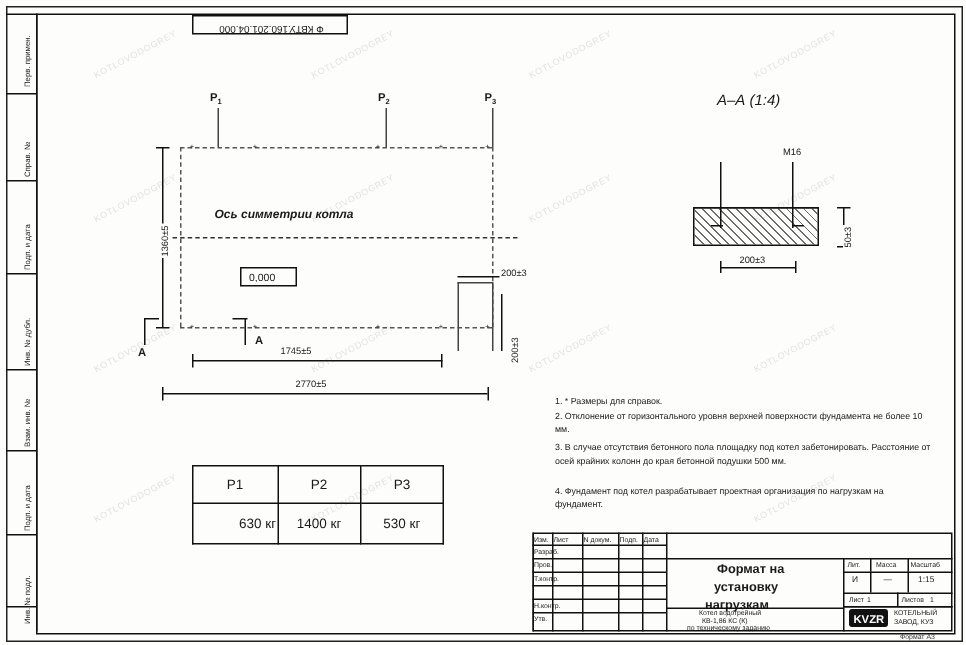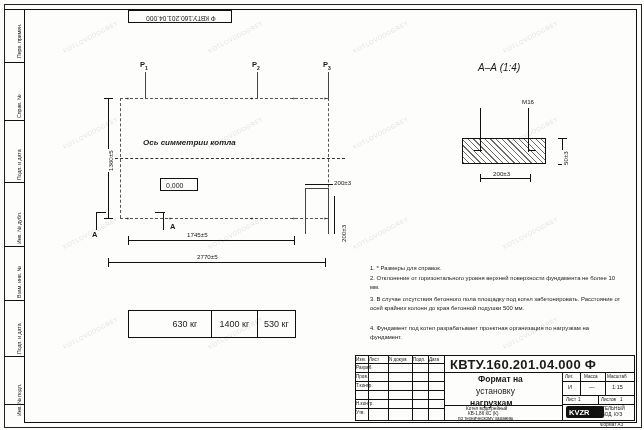--- a/index.html
+++ b/index.html
@@ -1,20 +1,20 @@
 <!DOCTYPE html>
 <html><head>
 <meta charset="utf-8">
 <style>
   html,body{margin:0;padding:0;background:#fff;}
   body{width:644px;height:430px;overflow:hidden;font-family:"Liberation Sans",sans-serif;color:#1a1a1a;}
   #sheet{position:relative;width:644px;height:430px;background:#fdfdfb;}
   .frame-outer{position:absolute;left:4px;top:4px;width:636px;height:422px;border:1px solid #222;}
   .frame-inner{position:absolute;left:24px;top:9px;width:611px;height:412px;border:1.6px solid #111;}
-  .abs{position:absolute;padding-left:12px;}
+  .abs{position:absolute;}
   .ln{position:absolute;background:#111;}
   .thin{background:#444;}
   .dash{position:absolute;border-top:1px dashed #555;height:0;}
   .dashv{position:absolute;border-left:1px dashed #555;width:0;}
   .txt{position:absolute;font-size:6.5px;line-height:1.25;white-space:pre;}
   .txt.i{font-style:italic;}
   .vert{transform-origin:0 0;}
   .box{position:absolute;border:1px solid #111;box-sizing:border-box;}
   .wm{position:absolute;color:rgba(170,170,170,.33);font-size:6px;letter-spacing:.5px;transform:rotate(-28deg);transform-origin:50% 50%;pointer-events:none;}
   .ttl{position:absolute;border:1.3px solid #111;box-sizing:border-box;}
@@ -167,20 +167,25 @@
   <div class="ln" style="left:530px;top:174px;width:1px;height:8px;"></div>
   <div class="dimtxt" style="left:492px;top:170px;">200±3</div>
 
   <div class="ln" style="left:562px;top:138px;width:1px;height:26px;"></div>
   <div class="ln" style="left:558px;top:138px;width:9px;height:1px;"></div>
   <div class="ln" style="left:558px;top:164px;width:9px;height:1px;"></div>
   <div class="dimtxt vert" style="left:562px;top:166px;transform:rotate(-90deg);transform-origin:0 0;">50±3</div>
 
   <table class="ptab" style="left:128px;top:310px;width:168px;">
     <tbody>
+        <tr>
+      <td style="width:56px;height:24px;">Р1</td>
+      <td style="width:56px;">Р2</td>
+      <td style="width:56px;">Р3</td>
+    </tr>
     <tr>
       <td style="height:26px;padding-left:30px;">630 кг</td>
       <td>1400 кг</td>
       <td>530 кг</td>
     </tr>
   </tbody>
     </table>
 
   <div class="note" style="position:absolute;left:370px;top:264px;width:252px;">1. * Размеры для справок.</div>
   <div class="note" style="position:absolute;left:370px;top:274px;width:252px;">2. Отклонение от горизонтального уровня верхней поверхности фундамента не более 10 мм.</div>
@@ -210,21 +215,20 @@
   <div class="xs" style="position:absolute;left:429px;top:357px;">Дата</div>
 
   <div class="xs" style="position:absolute;left:356px;top:365px;">Разраб.</div>
   <div class="xs" style="position:absolute;left:356px;top:374px;">Пров.</div>
   <div class="xs" style="position:absolute;left:356px;top:383px;">Т.контр.</div>
   <div class="xs" style="position:absolute;left:356px;top:392px;"></div>
   <div class="xs" style="position:absolute;left:356px;top:401px;">Н.контр.</div>
   <div class="xs" style="position:absolute;left:356px;top:410px;">Утв.</div>
 
   <div class="cellline" style="left:444px;top:372px;width:191px;height:1px;"></div>
-  <div class="titlebig" style="position:absolute;left:450px;top:357px;">КВТУ.160.201.04.000  Ф</div>
 
   <div class="cellline" style="left:562px;top:372px;width:1px;height:49px;"></div>
   <div class="cellline" style="left:562px;top:381px;width:73px;height:1px;"></div>
   <div class="cellline" style="left:580px;top:372px;width:1px;height:9px;"></div>
   <div class="cellline" style="left:605px;top:372px;width:1px;height:9px;"></div>
   <div class="cellline" style="left:580px;top:381px;width:1px;height:14px;"></div>
   <div class="cellline" style="left:605px;top:381px;width:1px;height:14px;"></div>
   <div class="cellline" style="left:562px;top:395px;width:73px;height:1px;"></div>
   <div class="cellline" style="left:562px;top:404px;width:73px;height:1px;"></div>
   <div class="cellline" style="left:598px;top:395px;width:1px;height:9px;"></div>
@@ -235,21 +239,21 @@
   <div class="sm" style="position:absolute;left:568px;top:384px;">И</div>
   <div class="sm" style="position:absolute;left:589px;top:384px;">—</div>
   <div class="sm" style="position:absolute;left:612px;top:384px;">1:15</div>
 
   <div class="xs" style="position:absolute;left:566px;top:397px;">Лист</div>
   <div class="xs" style="position:absolute;left:601px;top:397px;">Листов</div>
   <div class="xs" style="position:absolute;left:578px;top:397px;">1</div>
   <div class="xs" style="position:absolute;left:620px;top:397px;">1</div>
 
   <div class="mid" style="position:absolute;left:478px;top:374px;font-weight:bold;">Формат на</div>
-  <div class="mid" style="position:absolute;left:476px;top:386px;font-weight:normal;">установку</div>
+  <div class="mid" style="position:absolute;left:476px;top:386px;font-weight:bold;">установку</div>
   <div class="mid" style="position:absolute;left:470px;top:398px;font-weight:bold;">нагрузкам</div>
 
   <div class="cellline" style="left:444px;top:405px;width:118px;height:1px;"></div>
   <div class="xs" style="position:absolute;left:466px;top:406px;">Котел водогрейный</div>
   <div class="xs" style="position:absolute;left:468px;top:411px;">КВ-1,86 КС (К)</div>
   <div class="xs" style="position:absolute;left:458px;top:416px;">по техническому заданию</div>
 
   <div class="cellline" style="left:562px;top:404px;width:73px;height:1px;"></div>
   <div class="abs" style="left:566px;top:406px;width:26px;height:12px;background:#111;border-radius:2px;">
     <span style="position:absolute;left:3px;top:2px;color:#fff;font-size:7.5px;font-weight:bold;">KVZR</span>

